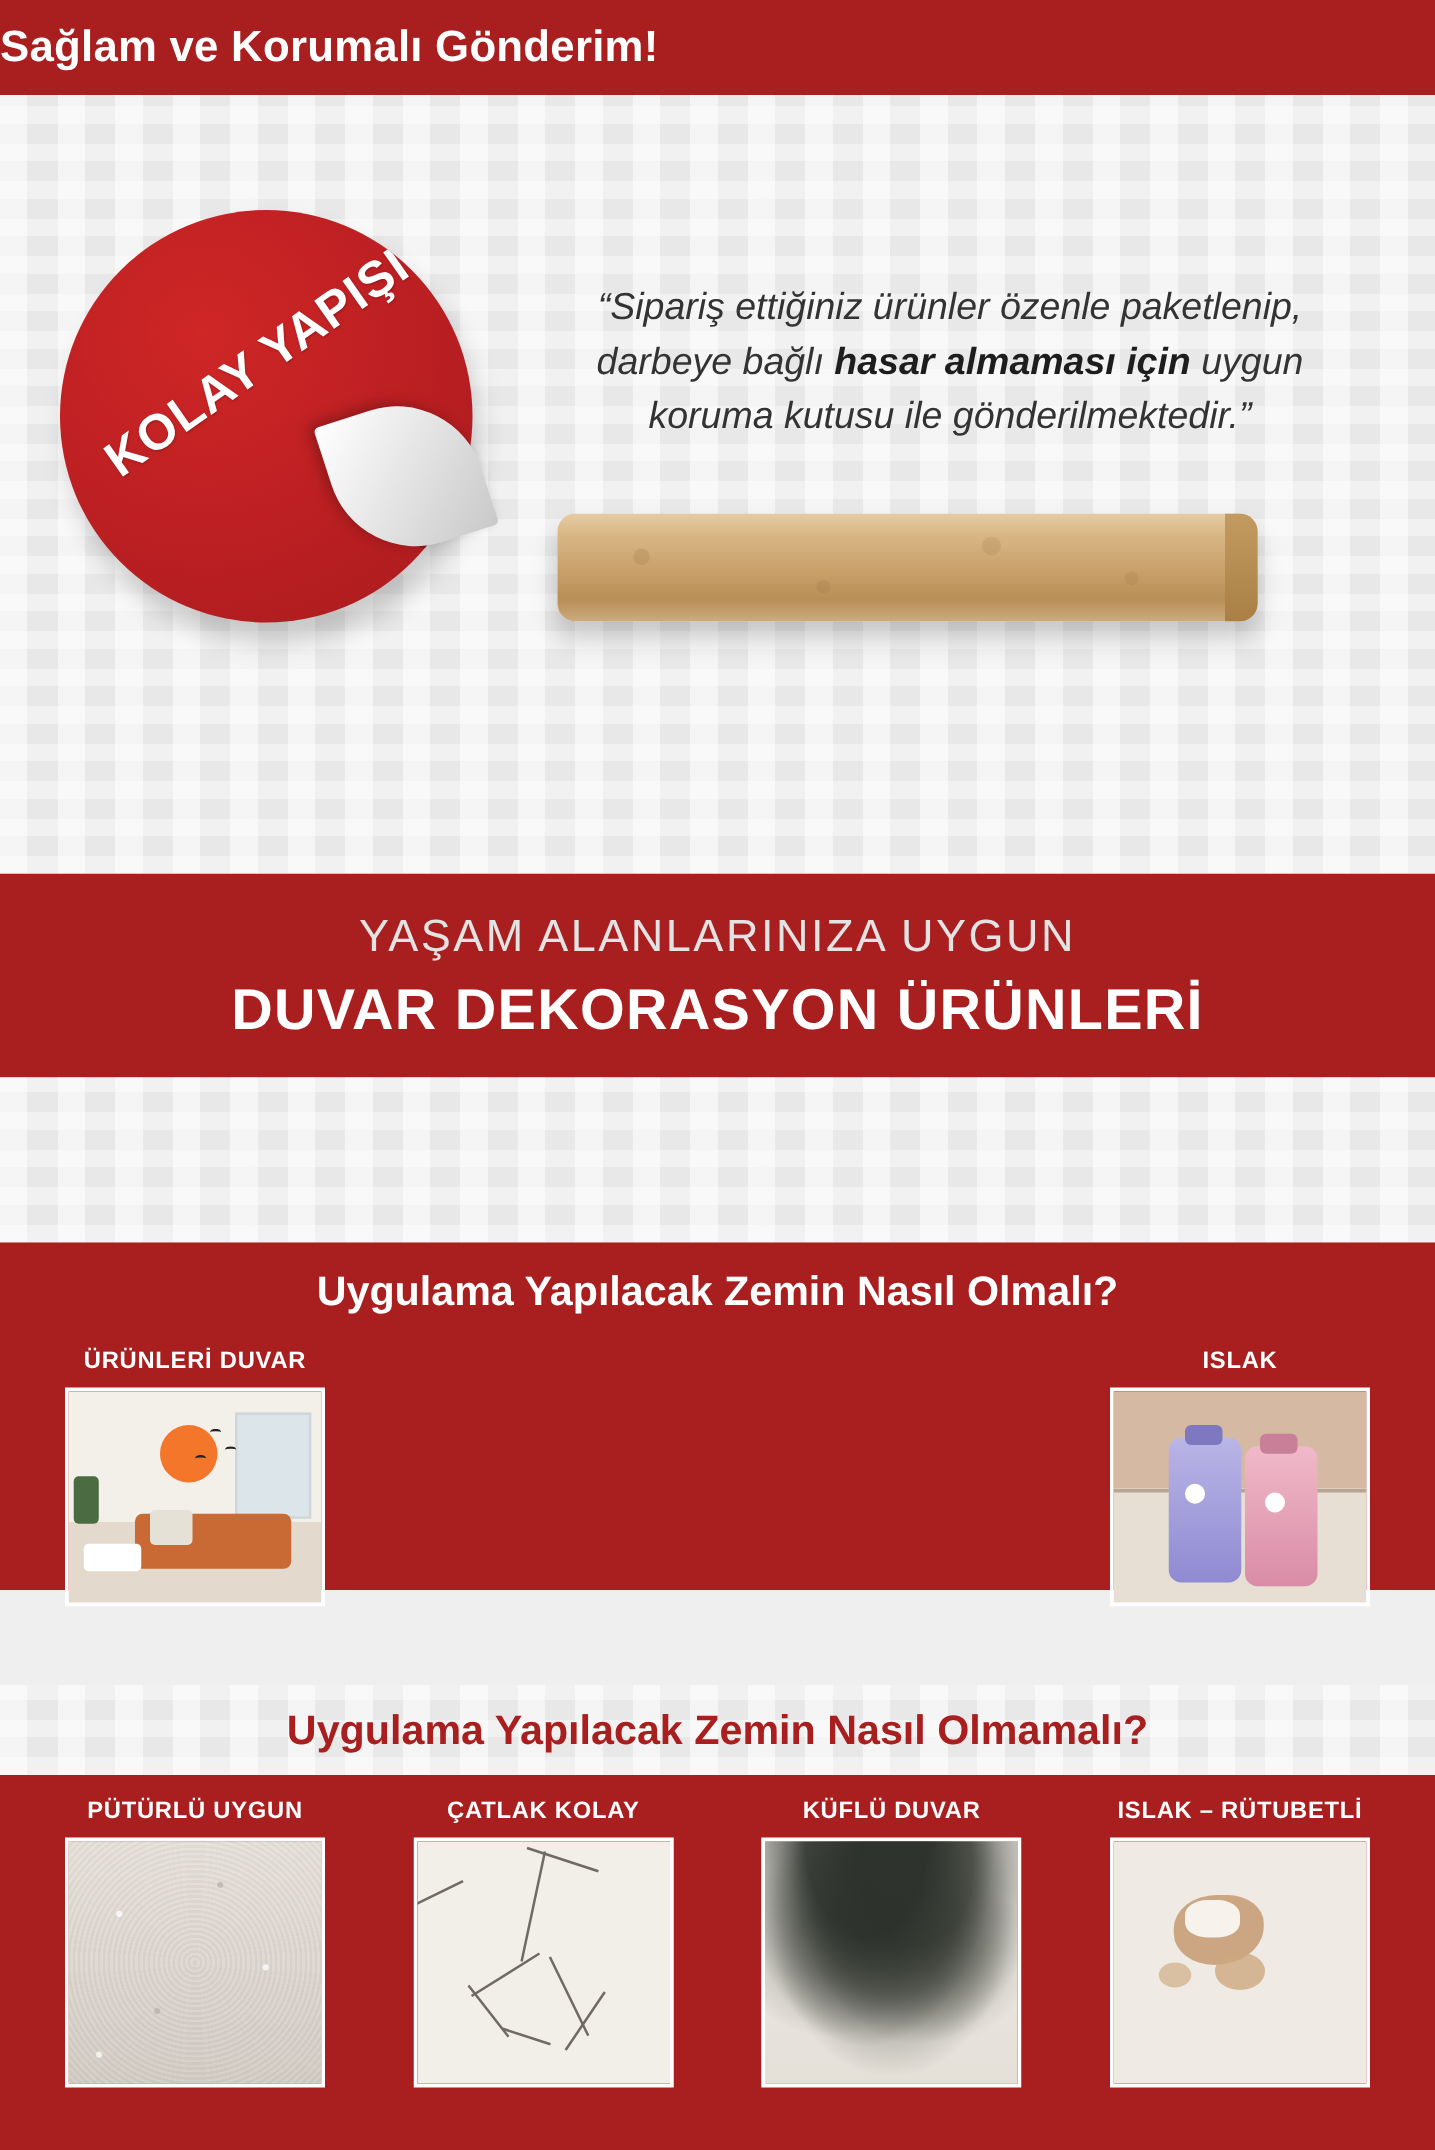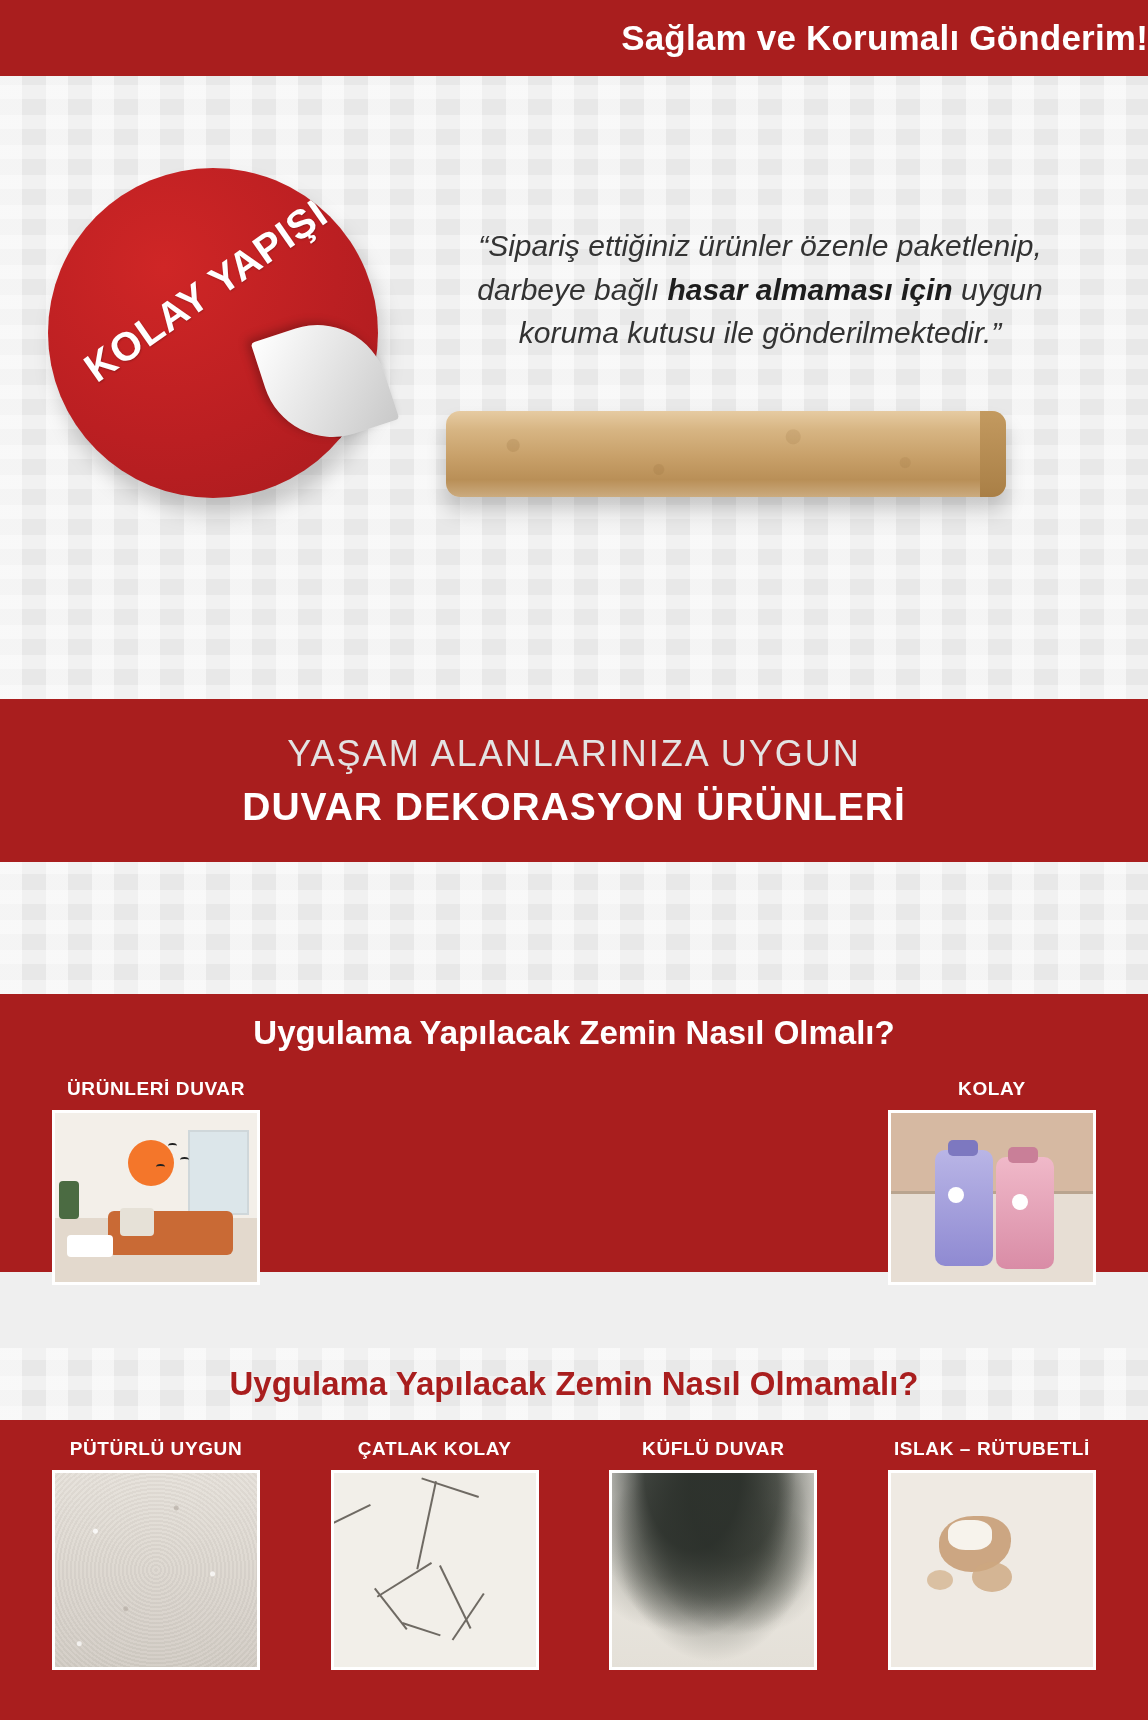--- a/index.html
+++ b/index.html
@@ -25,21 +25,21 @@
 
   
   .top-banner {
     position: absolute;
     left: 0; top: 0;
     width: 1148px;
     height: 76px;
     background: #a91e1e;
     display: flex;
     align-items: center;
-    justify-content: flex-end;
+    justify-content: flex-start;
   }
   .top-banner-text {
     color: #ffffff;
     font-size: 35px;
     font-weight: bold;
     letter-spacing: 0.2px;
   }
 
   
   .section-shipping {
@@ -170,21 +170,21 @@
     justify-content: center;
   }
   .band-red .line1 {
     color: #e3e3e3;
     font-size: 36px;
     letter-spacing: 2px;
     font-weight: normal;
   }
   .band-red .line2 {
     color: #ffffff;
-    font-size: 39px;
+    font-size: 46px;
     letter-spacing: 1px;
     font-weight: bold;
     margin-top: 10px;
   }
 
   
   .gap-light {
     position: absolute;
     left: 0; top: 862px;
     width: 1148px;
@@ -411,21 +411,21 @@
             <div class="sofa"></div>
             <div class="cushion"></div>
             <div class="table"></div>
             <div class="plant"></div>
           </div>
         </div>
       </div>
 
 
       <div class="tile">
-        <div class="tile-label">KOLAY</div>
+        <div class="tile-label">ISLAK</div>
         <div class="tile-img">
           <div class="art-metal">
             <div class="shelfline"></div>
             <div class="bottleA"></div>
             <div class="bottleB"></div>
             <div class="capA" style="left:28%; top:16%;"></div>
             <div class="capB" style="left:58%; top:20%;"></div>
             <div class="sticker" style="left:28%; top:44%;"></div>
             <div class="sticker" style="left:60%; top:48%;"></div>
           </div>

